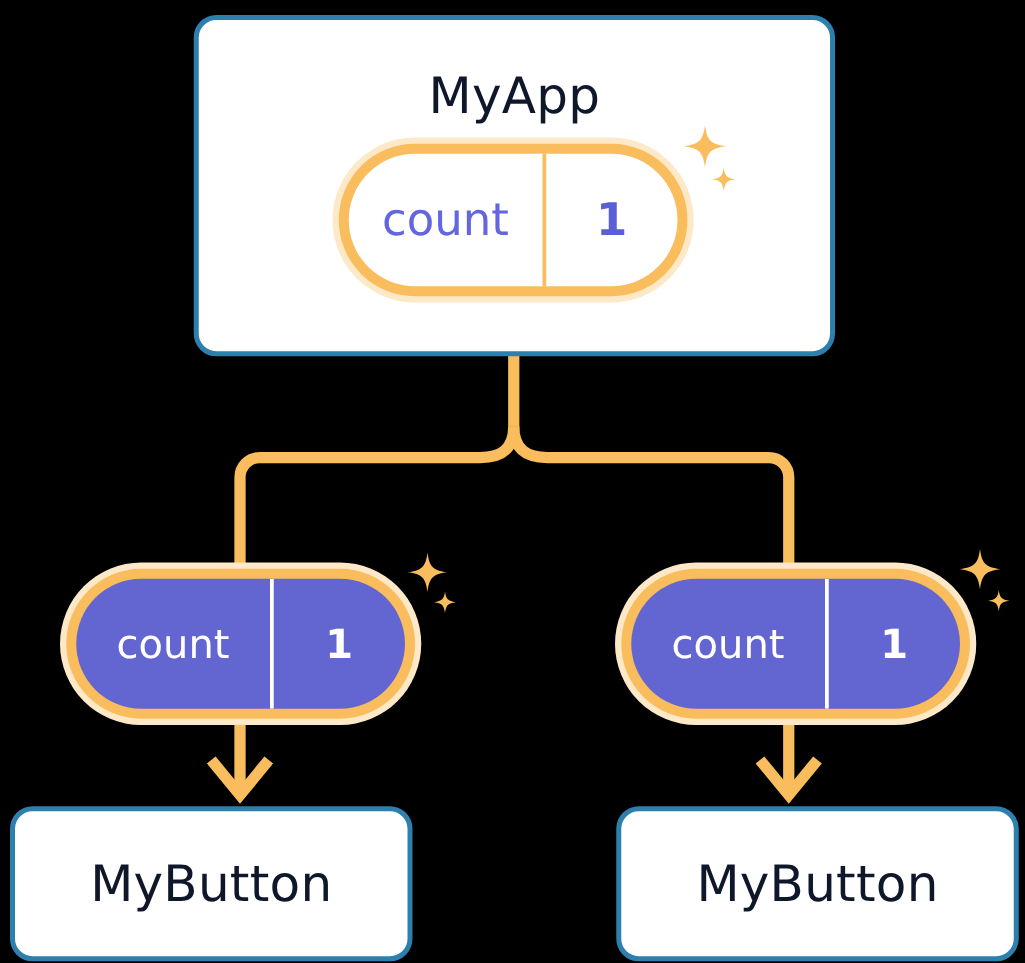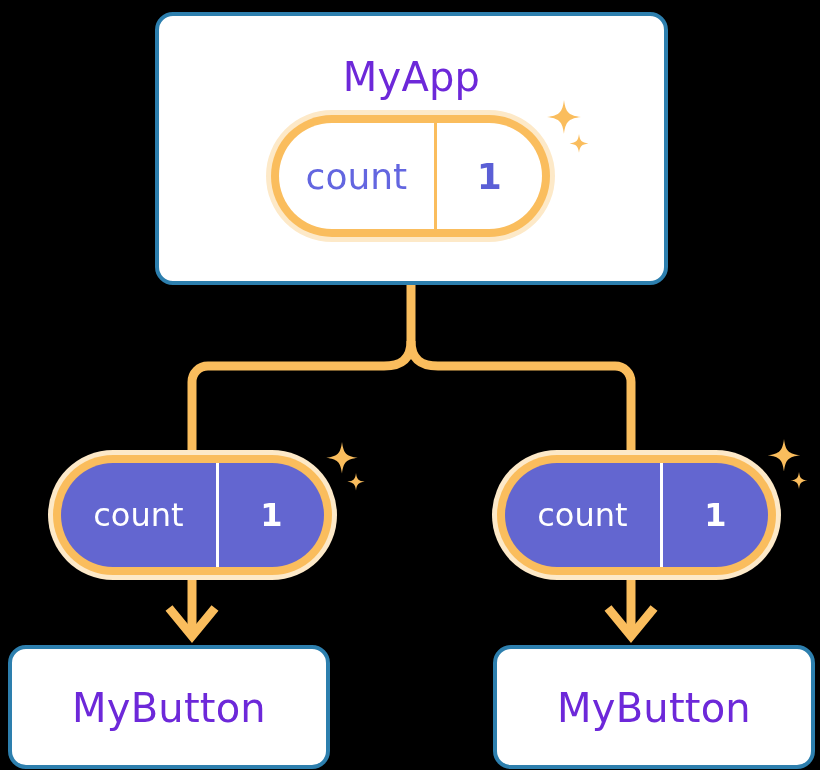--- a/index.html
+++ b/index.html
@@ -39,21 +39,21 @@
     border: 4px solid #2d7fae;
     border-radius: 18px;
     box-sizing: border-box;
   }
 
   .card-title {
     position: absolute;
     left: 0;
     width: 100%;
     text-align: center;
-    color: #6d28d9;
+    color: #0f172a;
     font-size: 40px;
     font-weight: 400;
     letter-spacing: 0.2px;
     white-space: nowrap;
   }
 
   #card-myapp {
     left: 155px;
     top: 12px;
     width: 513px;

